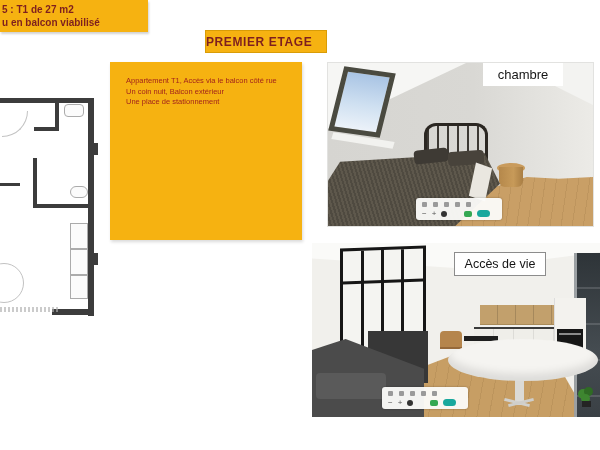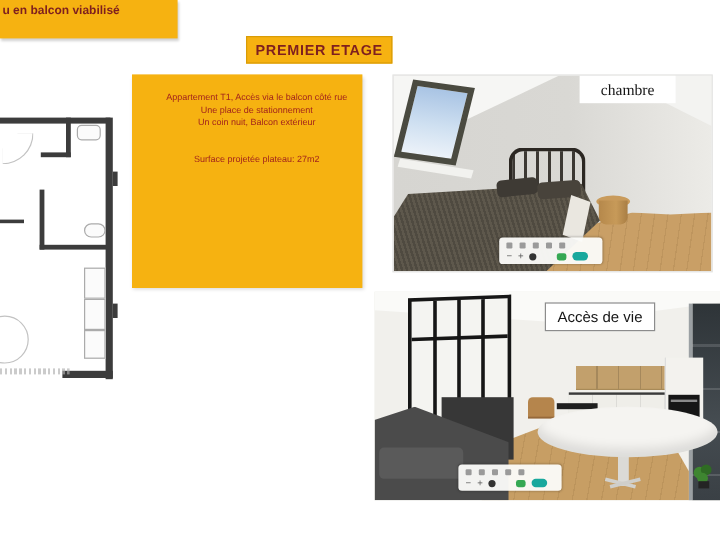--- a/index.html
+++ b/index.html
@@ -6,27 +6,27 @@
   .stage{position:relative;width:600px;height:450px;background:#fff;overflow:hidden;
          font-family:"Liberation Sans",sans-serif;}
   .stage *{position:absolute;box-sizing:border-box;}
 
   
   .lot-box{left:0;top:27;width:148px;height:32px;background:#F6B211;
            box-shadow:1px 2px 2px rgba(0,0,0,.18);padding:3px 2px 0 2px;}
   .lot-box .ln{position:static;display:block;font-size:10px;font-weight:bold;
                color:#7E1F1F;line-height:13px;white-space:nowrap;}
   .floor-title-box{left:205px;top:30px;width:122px;height:23px;background:#F6B211;
-                   border:1px solid #D99C06;display:flex;align-items:center;justify-content:center;}
+                   border:1px solid #D99C06;display:flex;align-items:center;justify-content:flex-start;}
   .floor-title-box span{position:static;font-size:12px;font-weight:bold;color:#7E1F1F;
                         letter-spacing:.6px;white-space:nowrap;}
   .desc-box{left:110px;top:62px;width:192px;height:178px;background:#F6B211;
             box-shadow:1px 2px 3px rgba(0,0,0,.15);padding:14px 0 0 16px;}
   .desc-box .sm{position:static;display:block;font-size:7.5px;line-height:10.5px;
-                color:#A3251C;white-space:nowrap;text-align:center;}
+                color:#A3251C;white-space:nowrap;}
   .desc-box .surface{margin-top:20px;}
   .desc-box .sim{position:static;display:block;margin-top:52px;font-size:15px;
                  color:#232A6E;white-space:nowrap;}
 
   
   .plan{left:0;top:95px;width:102px;height:228px;background:#fff;}
   .wall{background:#3C3C3C;}
   .fix{border:1px solid #ABABAB;background:#FBFBFB;}
   .arc{border:1px solid #C2C2C2;background:transparent;}
   .watermark{left:0;top:212px;width:58px;height:5px;opacity:.65;
@@ -126,32 +126,32 @@
   .tb-green{position:static;width:8px;height:6px;border-radius:2px;background:#35A853;
             flex:0 0 auto;margin-left:12px;}
   .tb-teal{position:static;width:13px;height:7px;border-radius:4px;background:#19A89D;flex:0 0 auto;}
 </style>
 </head>
 <body>
 
 <div class="stage">
 
   <div class="lot-box">
+    <span class="ln">5 : T1 de 27 m2</span>
     <span class="ln">u en balcon viabilisé</span>
   </div>
 
   <div class="floor-title-box">
     <span>PREMIER ETAGE</span>
   </div>
 
   <div class="desc-box">
     <span class="sm">Appartement T1, Accès via le balcon côté rue</span>
+    <span class="sm">Un coin nuit, Balcon extérieur</span>
     <span class="sm">Une place de stationnement</span>
-    <span class="sm">Un coin nuit, Balcon extérieur</span>
-    <span class="sm surface">Surface projetée plateau: 27m2</span>
   </div>
 
   <div class="plan">
     <div class="wall" style="left:0;top:3px;width:92px;height:5px;"></div>
     <div class="wall" style="left:88px;top:3px;width:6px;height:218px;"></div>
     <div class="wall" style="left:52px;top:214px;width:42px;height:6px;"></div>
     <div class="wall" style="left:55px;top:3px;width:4px;height:33px;"></div>
     <div class="wall" style="left:34px;top:32px;width:25px;height:4px;"></div>
     <div class="wall" style="left:33px;top:63px;width:4px;height:50px;"></div>
     <div class="wall" style="left:33px;top:109px;width:57px;height:4px;"></div>
@@ -191,21 +191,21 @@
       </div>
       <div class="tb-row2">
         <span class="tb-glyph">−</span>
         <span class="tb-glyph">+</span>
         <span class="tb-dot"></span>
         <span class="tb-green"></span>
         <span class="tb-teal"></span>
       </div>
     </div>
     <div class="img-label bd-label">
-      <span style="position:static;font-family:Liberation Serif, serif;">chambre</span>
+      <span style="position:static;">chambre</span>
     </div>
   </div>
 
   <div class="render living">
     <div class="lv-ceil"></div>
     <div class="lv-glazing"></div>
     <div class="lv-floor"></div>
     <div class="lv-verriere">
       <div class="lv-vr-h"></div>
       <div class="lv-vr-v" style="left:18px;"></div>

